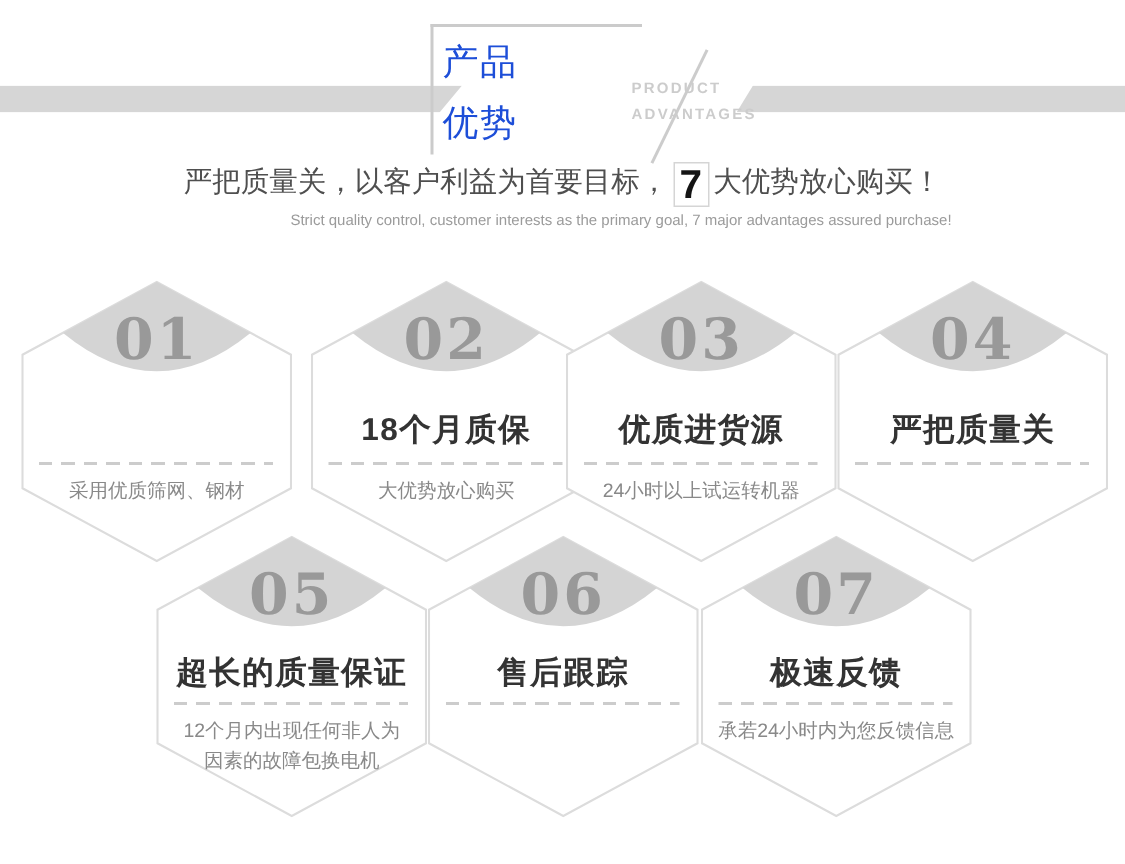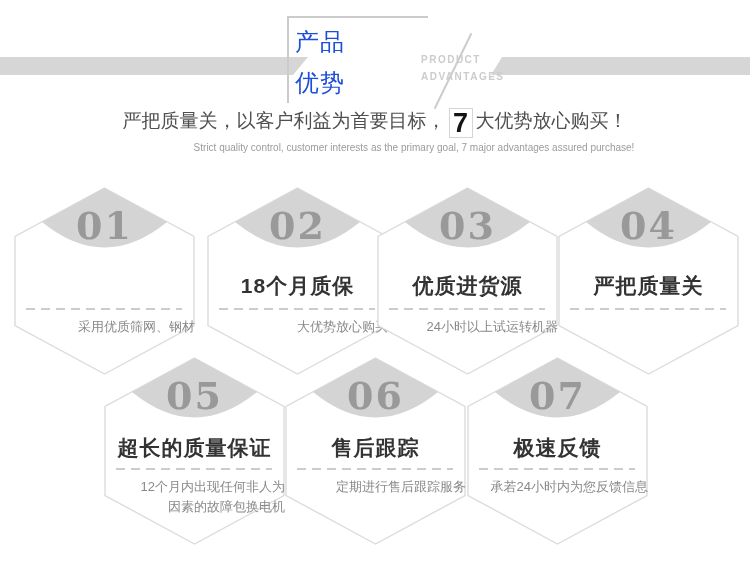--- a/index.html
+++ b/index.html
@@ -32,21 +32,21 @@
   
   .hex{position:absolute;width:181px;height:188px;}
   .hex svg{position:absolute;left:0;top:0;}
   .hex .num{position:absolute;left:0;top:20px;width:100%;text-align:center;
             font-family:"DejaVu Serif",serif;font-weight:700;font-size:38px;line-height:38px;
             color:#999999;letter-spacing:2px;}
   .hex .ttl{position:absolute;left:0;width:100%;text-align:center;
             font-size:21px;font-weight:700;color:#333333;letter-spacing:1px;}
   .hex .dash{position:absolute;left:12px;width:156px;height:2px;
              background:repeating-linear-gradient(90deg,#cccccc 0,#cccccc 9px,transparent 9px,transparent 15px);}
-  .hex .sub{position:absolute;left:0;width:100%;text-align:right;
+  .hex .sub{position:absolute;left:0;width:100%;text-align:center;
             font-size:13px;line-height:20px;color:#898989;}
   .hex.r1 .ttl{top:85px}.hex.r1 .dash{top:121px}.hex.r1 .sub{top:130px}
   .hex.r2 .ttl{top:77px}.hex.r2 .dash{top:111px}.hex.r2 .sub{top:120px}
 </style>
 </head>
 <body>
 
 <div id="stage">
 
   <div class="band band-left"></div>
@@ -129,23 +129,20 @@
       </div>
     </div>
     <div class="hex r2" style="left: 285px; top: 357px;">
       <svg width="181" height="188" viewBox="0 0 181 188">
         <polygon points="90.5,1 180,49.5 180,138.5 90.5,187 1,138.5 1,49.5" fill="#ffffff" stroke="#dcdcdc" stroke-width="1.4"></polygon>
         <path d="M90.5,1 L28,35 Q90.5,86 153,35 Z" fill="#d4d4d4"></path>
       </svg>
       <div class="num">06</div>
       <div class="ttl">售后跟踪</div>
       <div class="dash"></div>
-      <div class="sub">
-        <div>定期进行售后跟踪服务</div>
-      </div>
     </div>
     <div class="hex r2" style="left: 467px; top: 357px;">
       <svg width="181" height="188" viewBox="0 0 181 188">
         <polygon points="90.5,1 180,49.5 180,138.5 90.5,187 1,138.5 1,49.5" fill="#ffffff" stroke="#dcdcdc" stroke-width="1.4"></polygon>
         <path d="M90.5,1 L28,35 Q90.5,86 153,35 Z" fill="#d4d4d4"></path>
       </svg>
       <div class="num">07</div>
       <div class="ttl">极速反馈</div>
       <div class="dash"></div>
       <div class="sub">

